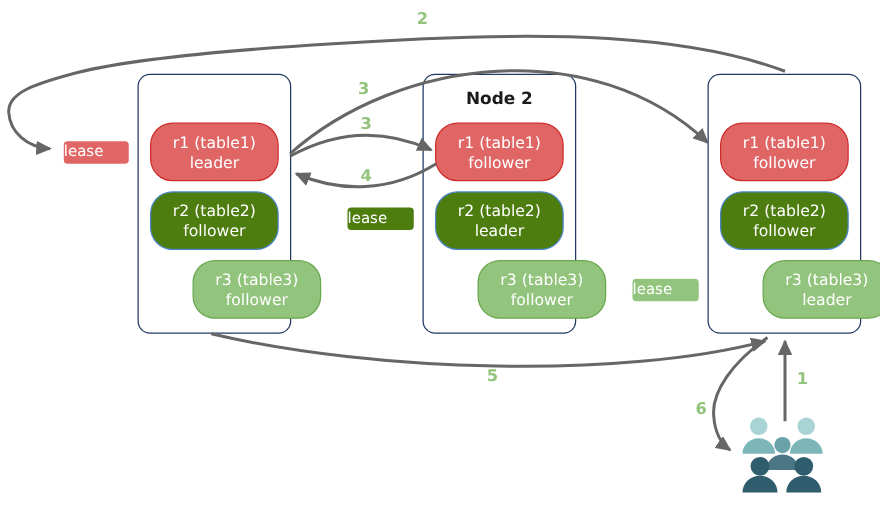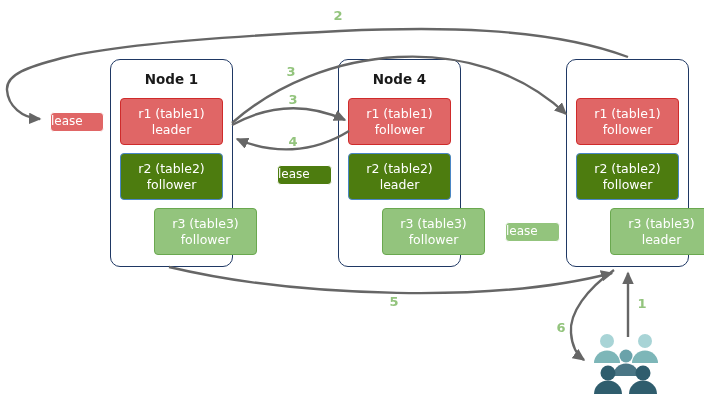--- a/index.html
+++ b/index.html
@@ -36,21 +36,21 @@
     text-align: center;
     font-size: 13.5px;
     font-weight: bold;
     color: #1a1a1a;
   }
   .replica {
     position: absolute;
     left: 9px;
     width: 103px;
     height: 47px;
-    border-radius: 4px;
+    border-radius: 18px;
     border: 1.5px solid;
     color: #ffffff;
     font-size: 12.5px;
     line-height: 1.28;
     display: flex;
     flex-direction: column;
     align-items: center;
     justify-content: center;
     text-align: center;
   }
@@ -126,37 +126,36 @@
       <circle cx="643" cy="373" r="7.5" fill="#2f5d6d"></circle>
       <path d="M 629 394 a 14 13.5 0 0 1 28 0 z" fill="#2f5d6d"></path>
     </g>
   </svg>
 
   <div class="lease lease-red c-red">lease</div>
   <div class="lease lease-blue c-blue">lease</div>
   <div class="lease lease-green c-green">lease</div>
 
   <div class="node node-1">
-    <div class="node-title">Node 1</div>
     <div class="replica rep-1 c-red">
       <span>r1 (table1)</span>
       <span>leader</span>
     </div>
     <div class="replica rep-2 c-blue">
       <span>r2 (table2)</span>
       <span>follower</span>
     </div>
     <div class="replica rep-3 c-green">
       <span>r3 (table3)</span>
       <span>follower</span>
     </div>
   </div>
 
   <div class="node node-2">
-    <div class="node-title">Node 4</div>
+    <div class="node-title">Node 2</div>
     <div class="replica rep-1 c-red">
       <span>r1 (table1)</span>
       <span>follower</span>
     </div>
     <div class="replica rep-2 c-blue">
       <span>r2 (table2)</span>
       <span>leader</span>
     </div>
     <div class="replica rep-3 c-green">
       <span>r3 (table3)</span>

